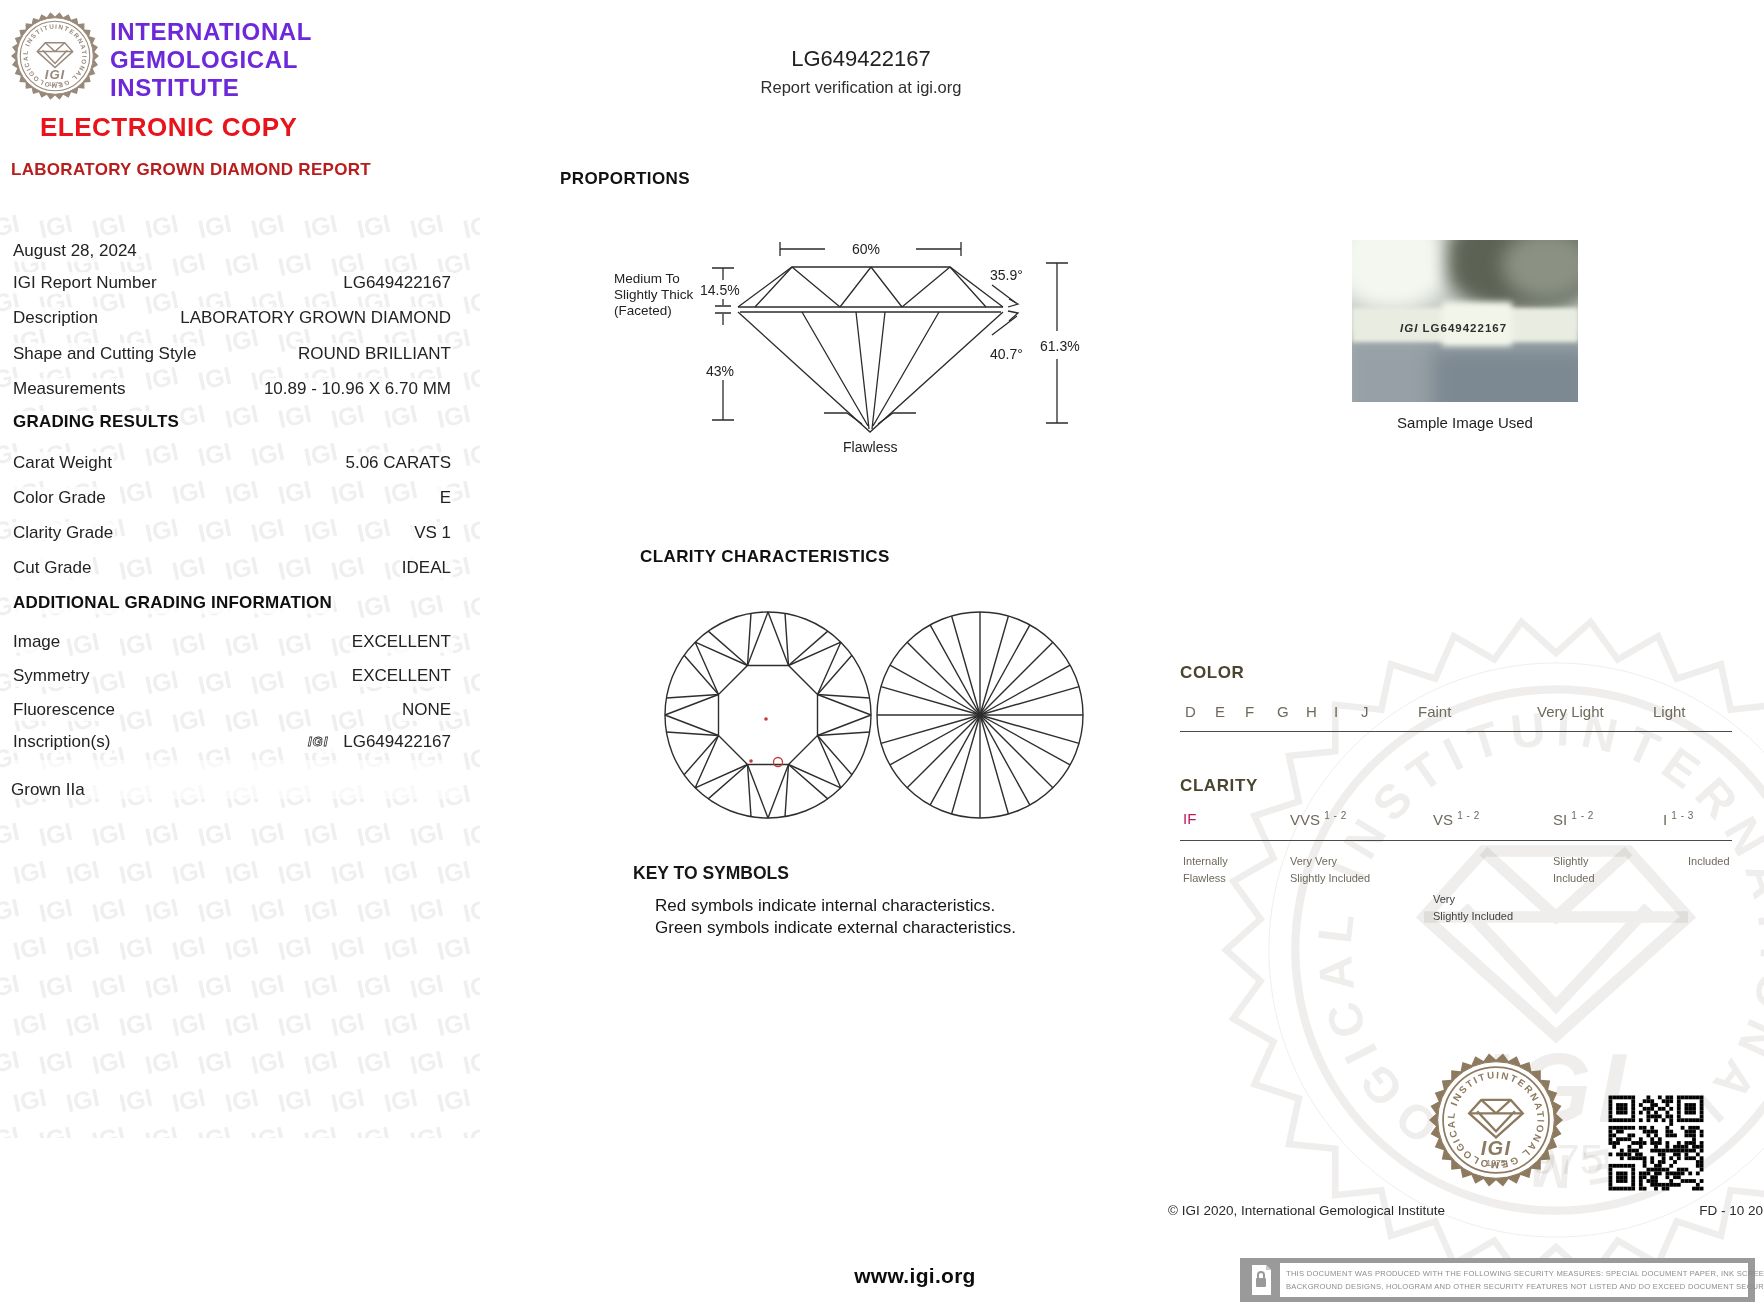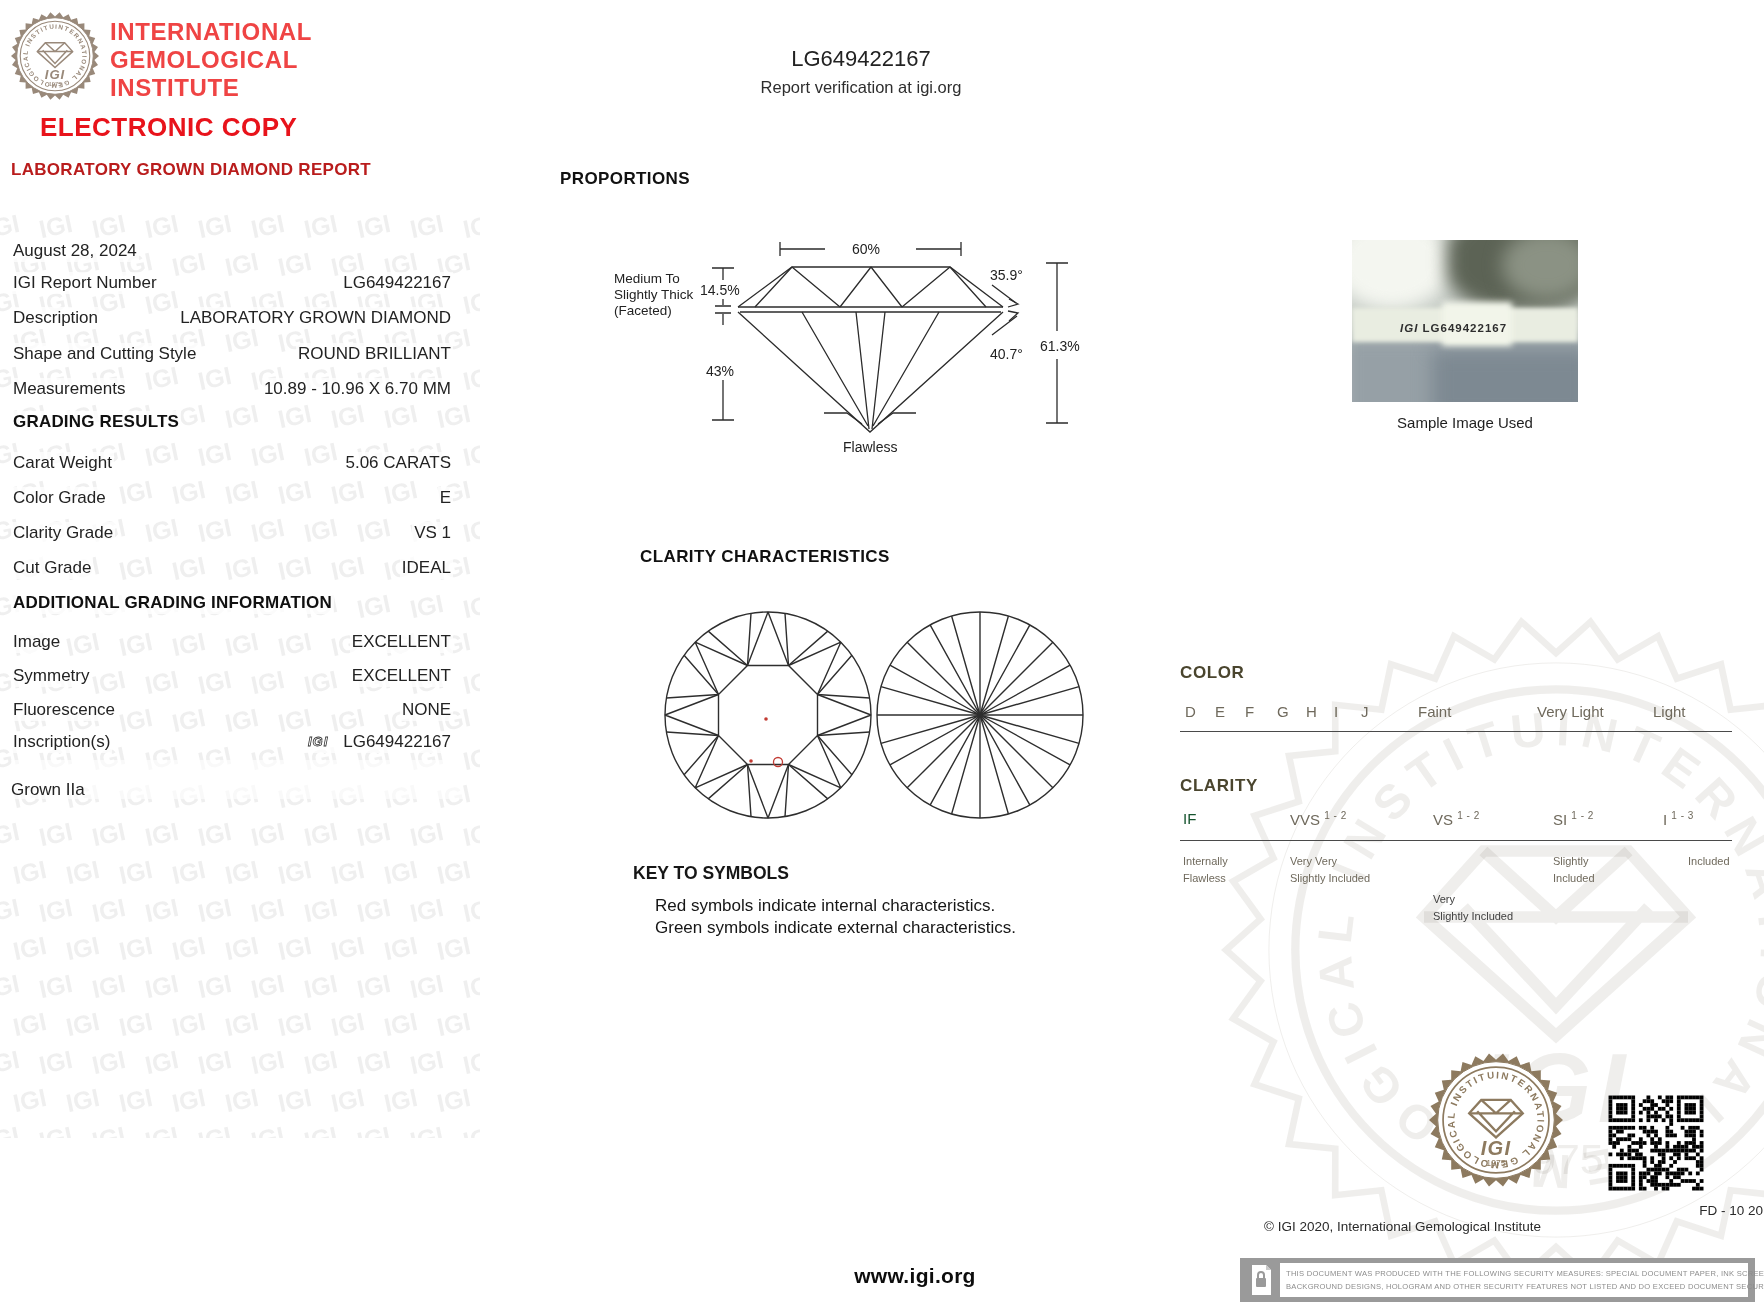--- a/index.html
+++ b/index.html
@@ -1,20 +1,20 @@
 <!DOCTYPE html>
 <html><head>
 <meta charset="utf-8">
 <style>
   html,body{margin:0;padding:0;}
   body{width:1764px;height:1306px;position:relative;overflow:hidden;background:#fff;
        font-family:"Liberation Sans",sans-serif;color:#232323;}
   .abs{position:absolute;}
   
-  #institute-name{left:110px;top:18px;font-size:24px;font-weight:bold;color:#ef4444;line-height:28px;letter-spacing:0.6px;}
+  #institute-name{left:110px;top:18px;font-size:24px;font-weight:bold;color:#6d28d9;line-height:28px;letter-spacing:0.6px;}
   #electronic-copy{left:40px;top:112px;font-size:26px;font-weight:bold;letter-spacing:0.5px;}
   #report-title{left:11px;top:160px;font-size:17px;font-weight:bold;letter-spacing:0.3px;color:#b91c1c;}
   #center-report-number{left:711px;top:46px;width:300px;text-align:center;font-size:22px;color:#222;}
   #center-verification{left:711px;top:78px;width:300px;text-align:center;font-size:16.5px;color:#2e2e2e;}
   
   #watermark-band{left:0;top:210px;width:480px;height:928px;overflow:hidden;z-index:0;}
   .wm-tile{position:absolute;font-weight:bold;font-size:25px;color:rgba(55,50,45,0.078);transform:rotate(-12deg);white-space:nowrap;}
   #left-panel{z-index:2;}
   .lrow{position:absolute;left:11px;width:442px;font-size:17px;}
   .lrow .lab{position:absolute;left:0;top:0;background:rgba(255,255,255,0.72);padding:1px 2px;}
@@ -37,21 +37,21 @@
   #cc-diagrams{left:640px;top:585px;width:470px;height:250px;}
   #key-title{left:633px;top:863px;font-size:17.5px;font-weight:bold;color:#161616;}
   .key-line{position:absolute;left:655px;font-size:17px;color:#161616;}
   
   .scale-head{position:absolute;font-size:17px;font-weight:bold;letter-spacing:0.6px;}
   .scale-item{position:absolute;font-size:15px;white-space:nowrap;}
   .scale-item sup{font-size:10px;letter-spacing:0.5px;}
   .scale-desc{position:absolute;font-size:11px;line-height:17px;white-space:nowrap;}
   .scale-line{position:absolute;left:1180px;width:552px;height:1px;background:#4a4a4a;}
   
-  #copyright{left:1264px;top:1203px;font-size:13.5px;color:#2a2a2a;margin-top:16px;}
+  #copyright{left:1168px;top:1203px;font-size:13.5px;color:#2a2a2a;}
   #form-code{left:1620px;top:1203px;width:143px;text-align:right;font-size:13.5px;color:#2a2a2a;}
   #website{left:790px;top:1264px;width:250px;text-align:center;font-size:21px;font-weight:bold;color:#0c0c0c;letter-spacing:0.3px;}
   #security-strip{left:1240px;top:1258px;width:515px;height:44px;background:#9a9a9a;z-index:3;}
   #security-inner{position:absolute;left:40px;top:5px;width:468px;height:34px;background:#fff;}
   .sec-line{position:absolute;left:6px;font-size:7.6px;color:#8d8d8d;letter-spacing:0.25px;white-space:nowrap;}
   #wm-seal{left:1190px;top:600px;width:574px;height:706px;overflow:hidden;z-index:0;}
   .seal-holder{z-index:2;}
   #qr-holder{left:1608px;top:1095px;width:96px;height:96px;z-index:2;}
   sup{vertical-align:super;}
 </style>
@@ -516,21 +516,21 @@
     <span class="scale-item" style="left:1334px;top:703px;color:#6f695c">I</span>
     <span class="scale-item" style="left:1361px;top:703px;color:#6f695c">J</span>
     <span class="scale-item" style="left:1418px;top:703px;color:#6f695c">Faint</span>
     <span class="scale-item" style="left:1537px;top:703px;color:#6f695c">Very Light</span>
     <span class="scale-item" style="left:1653px;top:703px;color:#6f695c">Light</span>
   </div>
 <div class="scale-line" style="top:731px;"></div>
 
 <div class="scale-head" style="left:1180px;top:776px;color:#4a452e;">CLARITY</div>
 <div id="clarity-scale-items">
-    <span class="scale-item" style="left:1183px;top:810px;color:#14532d">IF </span>
+    <span class="scale-item" style="left:1183px;top:810px;color:#be185d">IF </span>
     <span class="scale-item" style="left:1290px;top:810px;color:#6f695c">VVS <sup>1 - 2</sup></span>
     <span class="scale-item" style="left:1433px;top:810px;color:#6f695c">VS <sup>1 - 2</sup></span>
     <span class="scale-item" style="left:1553px;top:810px;color:#6f695c">SI <sup>1 - 2</sup></span>
     <span class="scale-item" style="left:1663px;top:810px;color:#6f695c">I <sup>1 - 3</sup></span>
     <span class="scale-desc" style="left:1183px;top:853px;color:#6f695c">Internally<br>Flawless</span>
     <span class="scale-desc" style="left:1290px;top:853px;color:#6f695c">Very Very<br>Slightly Included</span>
     <span class="scale-desc" style="left:1433px;top:891px;color:#404040">Very<br>Slightly Included</span>
     <span class="scale-desc" style="left:1553px;top:853px;color:#6f695c">Slightly<br>Included</span>
     <span class="scale-desc" style="left:1688px;top:853px;color:#6f695c">Included</span>
   </div>

